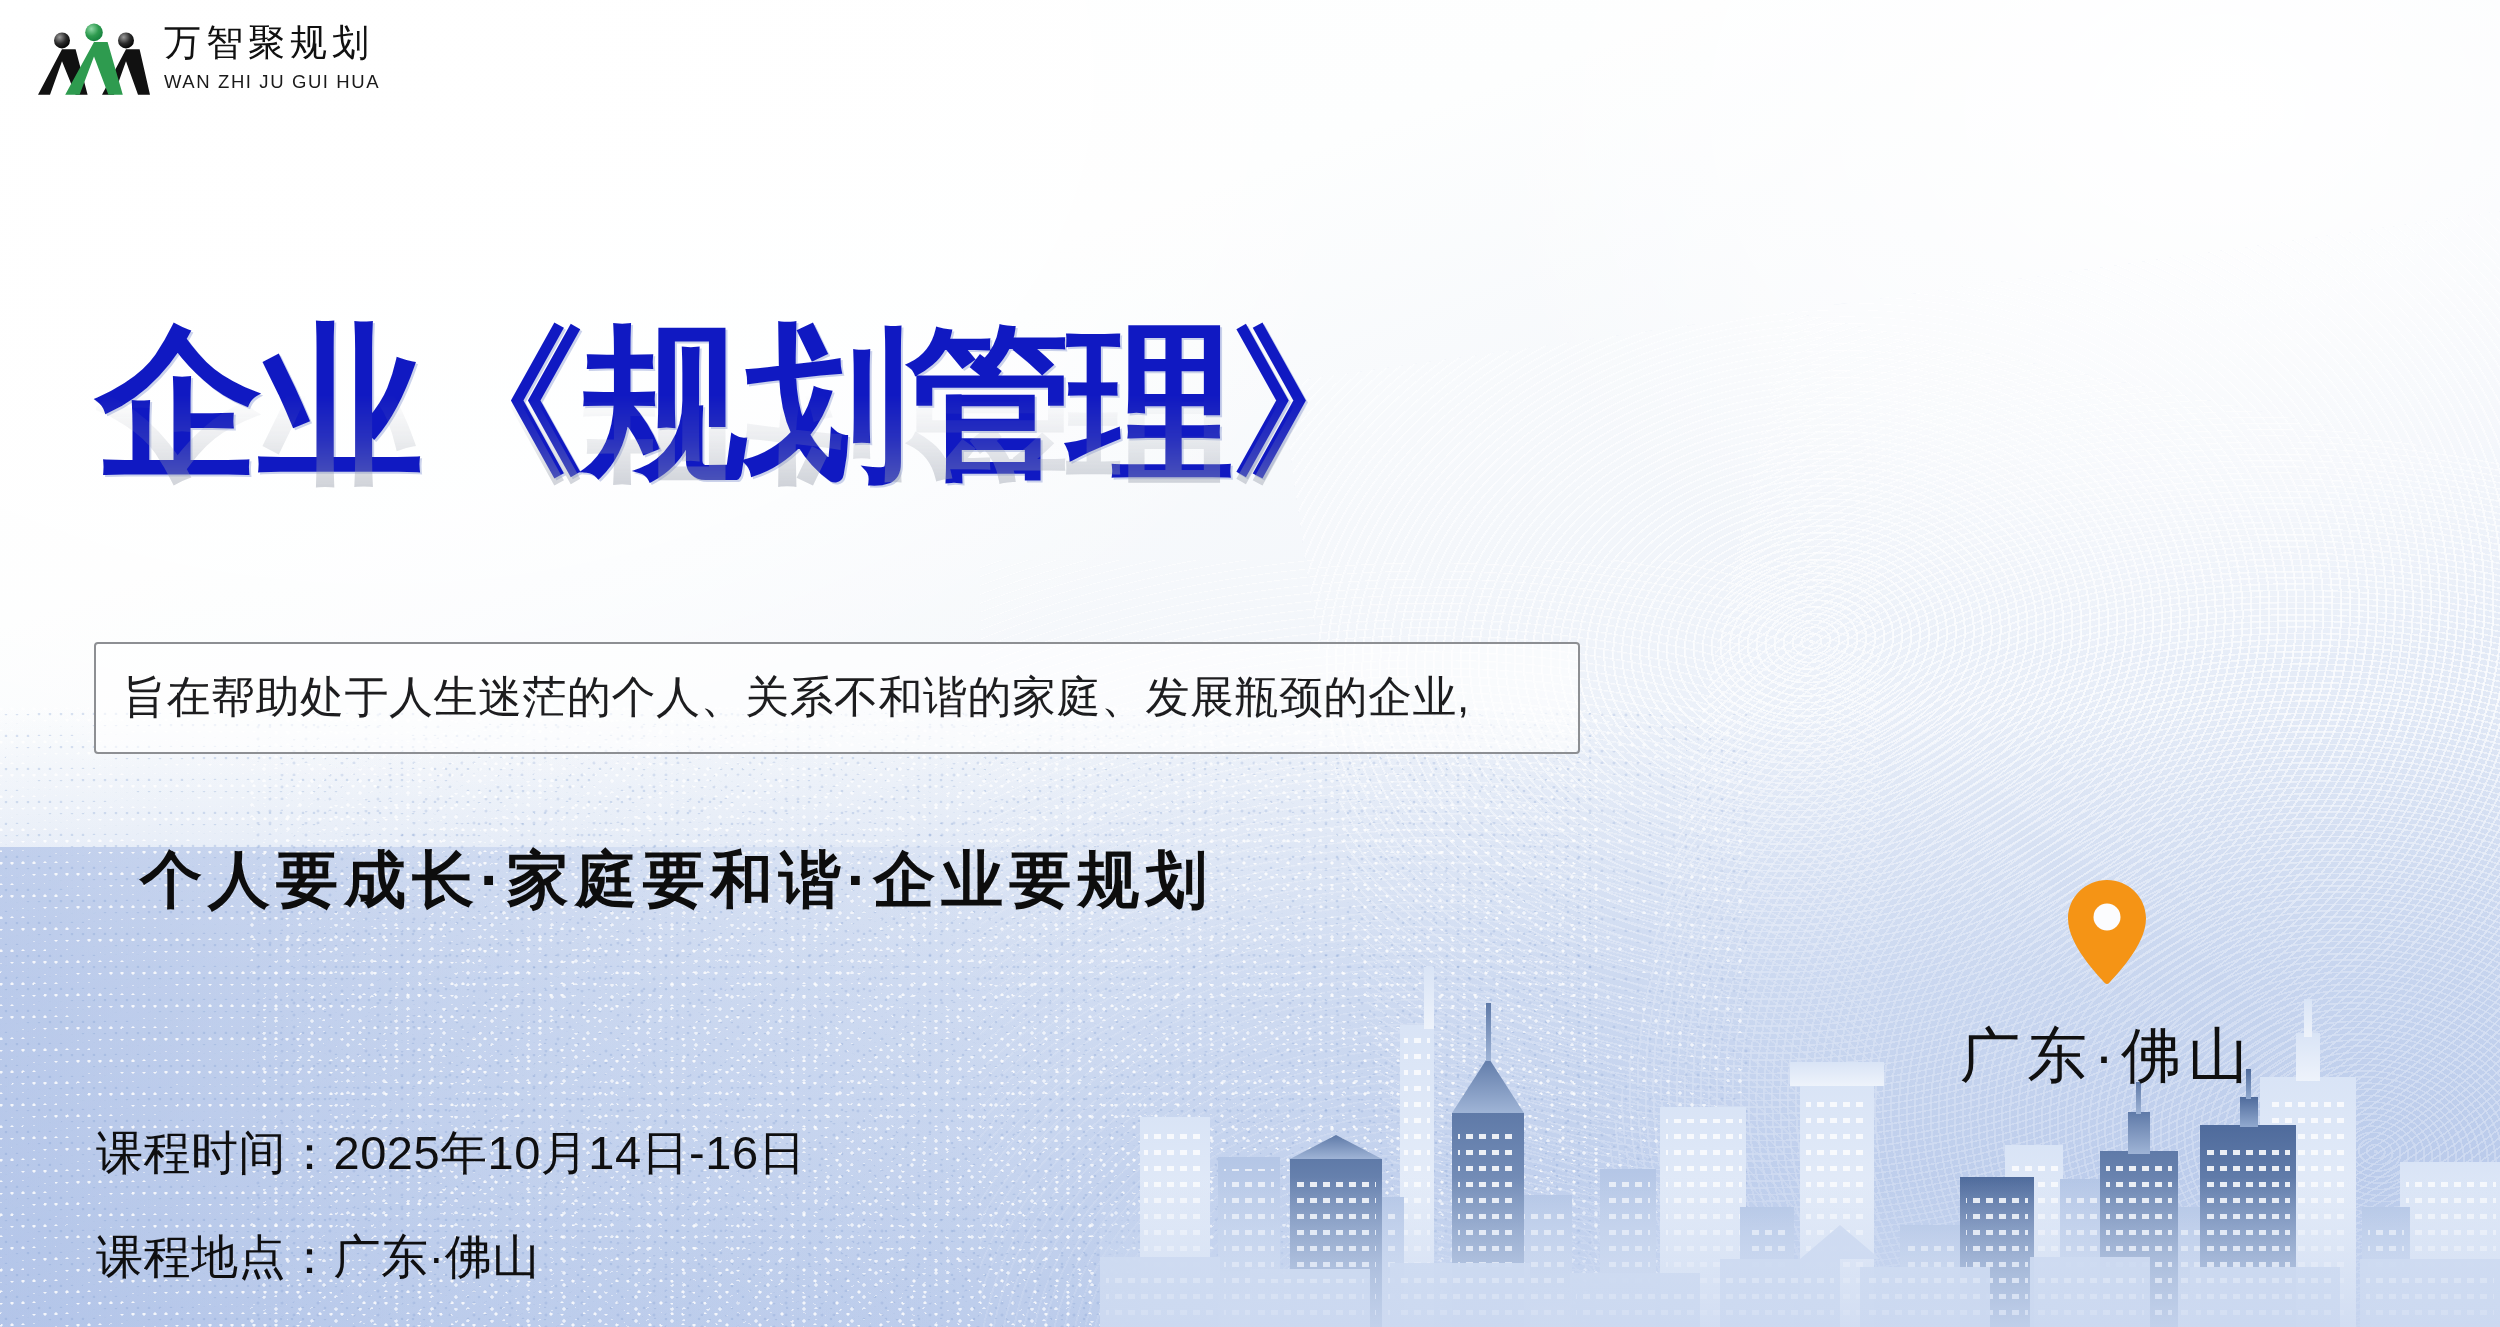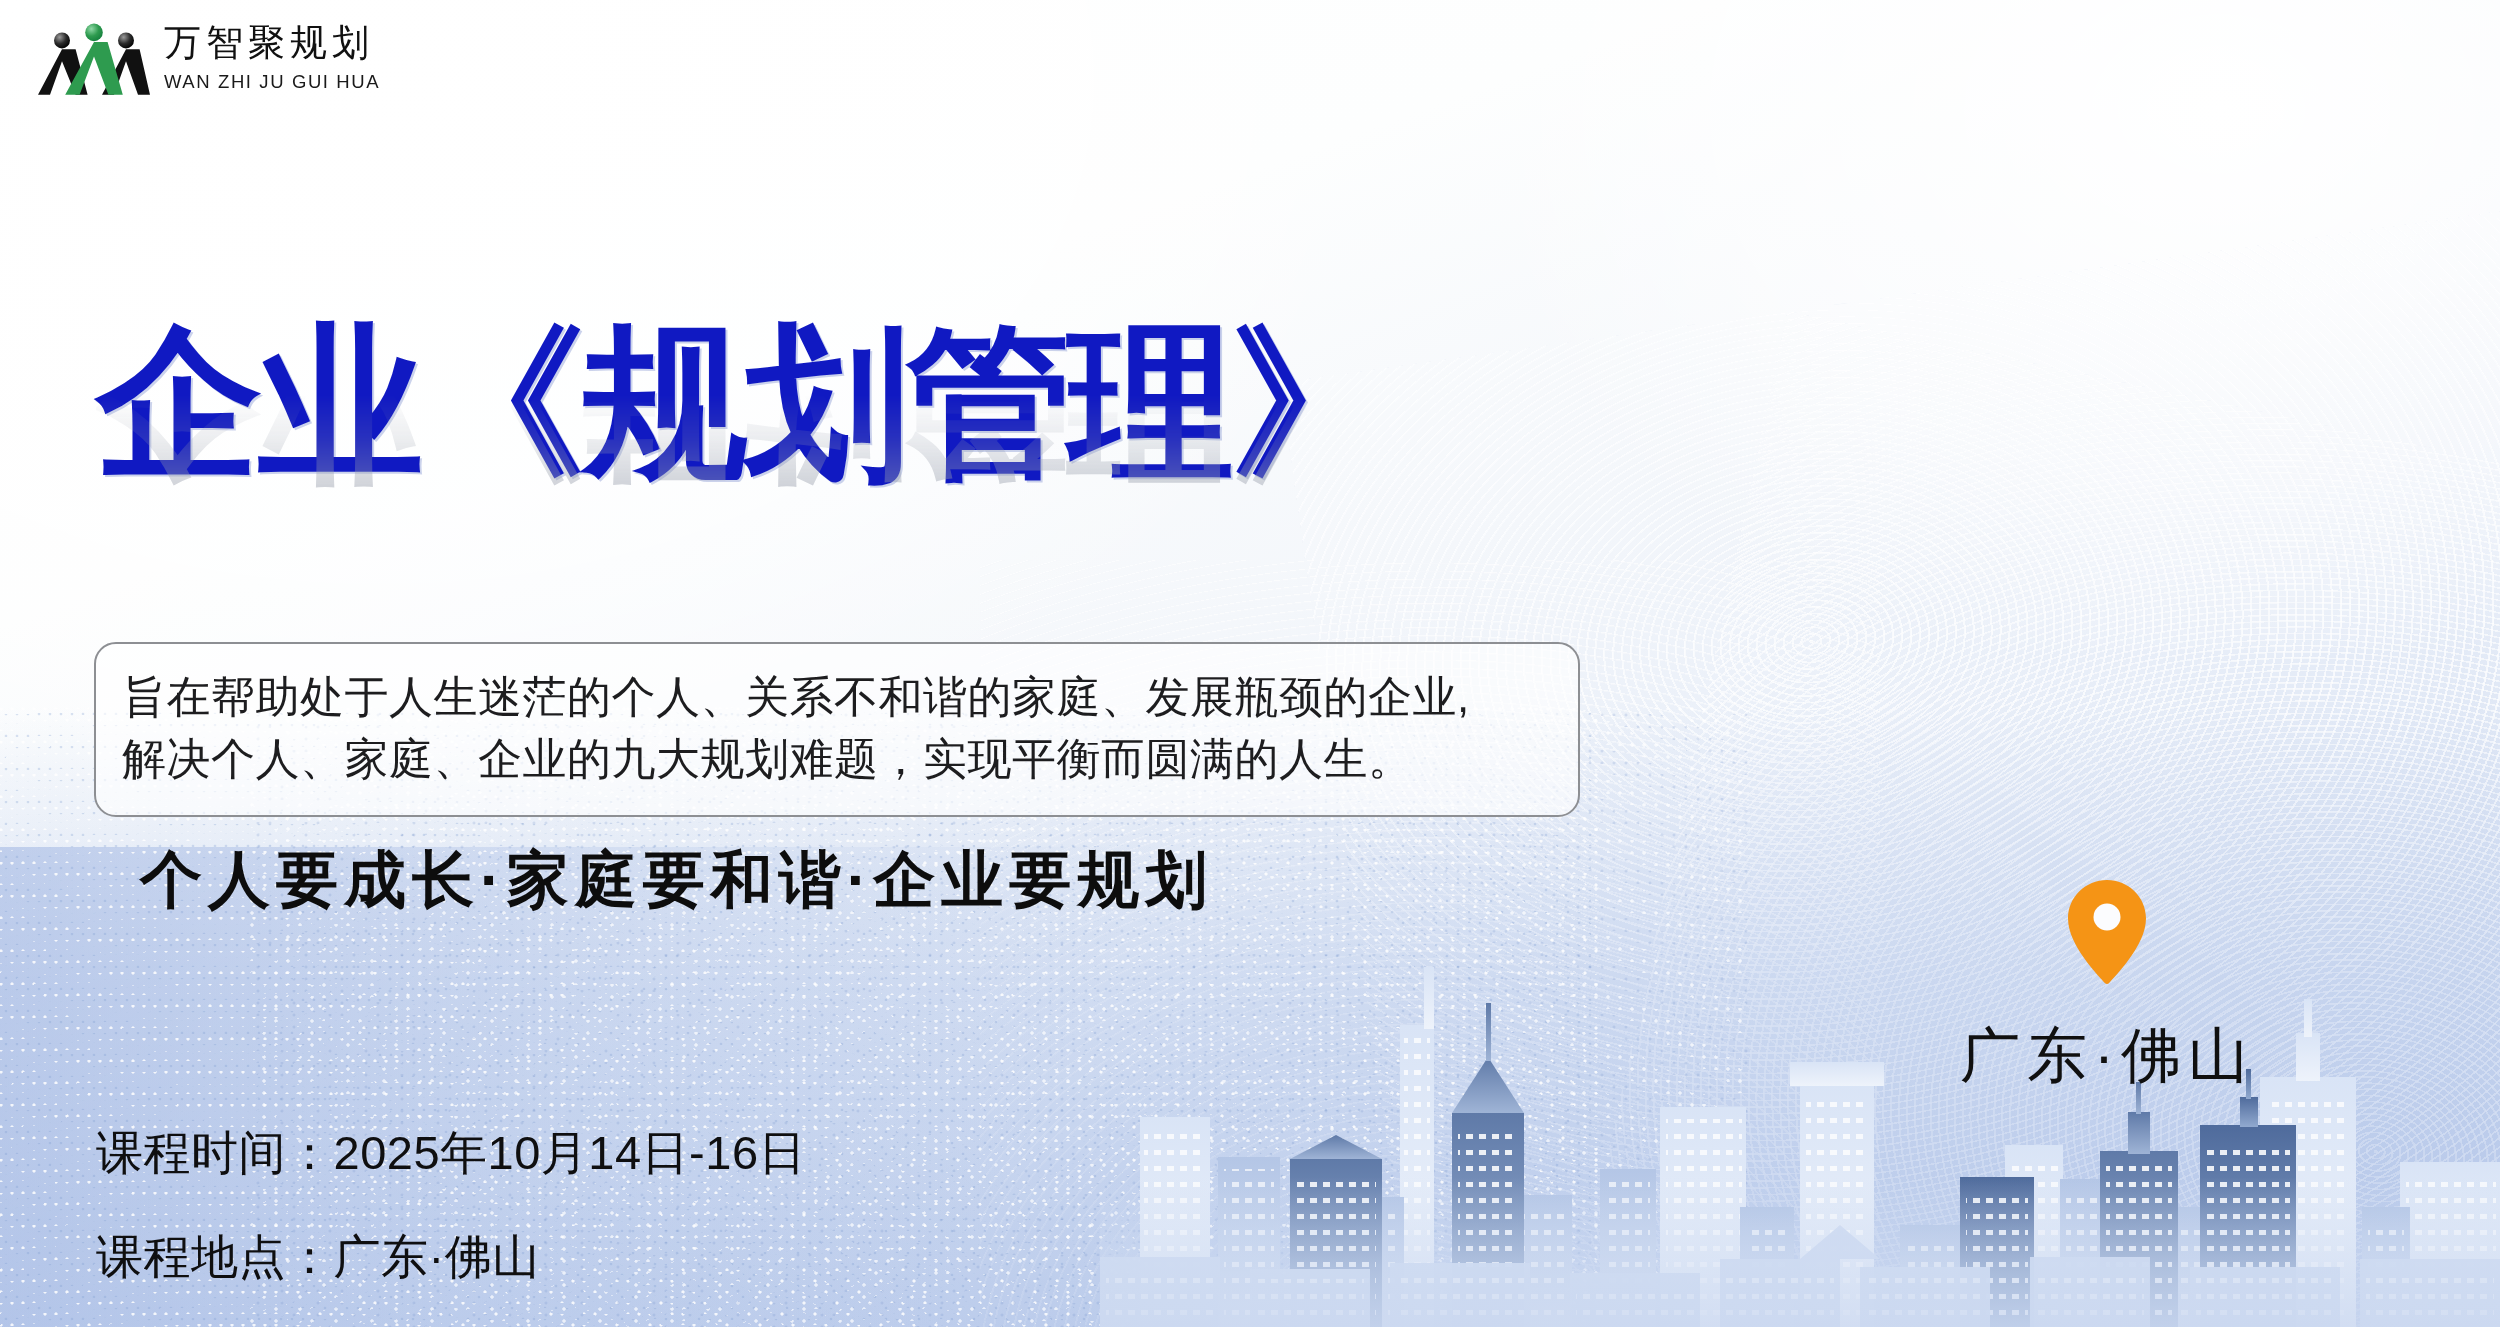--- a/index.html
+++ b/index.html
@@ -151,21 +151,21 @@
     mask-image:linear-gradient(180deg, rgba(0,0,0,.55) 0%, rgba(0,0,0,.22) 40%, rgba(0,0,0,0) 78%);
     opacity:.85;
     height:120px;
     overflow:hidden;
   }
 
   
   .desc-box{
     position:absolute; left:94px; top:642px; width:1486px;
     border:2px solid #8d8f93;
-    border-radius:22px;
+    border-radius:4px;
     background:rgba(255,255,255,.62);
     padding:22px 26px 24px 26px;
     z-index:16;
   }
   .desc-line{
     font-family:"Liberation Sans","DejaVu Sans",sans-serif;
     font-size:44px;
     line-height:1.42;
     color:#1d1d1f;
     letter-spacing:.5px;
@@ -380,21 +380,20 @@
     </span>
   </div>
 
   <div class="title-wrap">
     <div class="title">企业《规划管理》</div>
     <div class="title-reflection">企业《规划管理》</div>
   </div>
 
   <div class="desc-box">
     <div class="desc-line">旨在帮助处于人生迷茫的个人、关系不和谐的家庭、发展瓶颈的企业,</div>
-    <div class="desc-line">解决个人、家庭、企业的九大规划难题，实现平衡而圆满的人生。</div>
   </div>
 
   <div class="slogan">个人要成长·家庭要和谐·企业要规划</div>
 
   <div class="loc-block">
     <span class="pin">
       <svg viewBox="0 0 84 108" aria-hidden="true">
         <path d="M42 2 C20.5 2 3 19.2 3 40.4 C3 67.5 34 98 40.1 105.2 C41 106.3 43 106.3 43.9 105.2 C50 98 81 67.5 81 40.4 C81 19.2 63.5 2 42 2 Z" fill="#F59415"></path>
         <circle cx="42" cy="39" r="13.5" fill="#fbfcfe"></circle>
       </svg>

